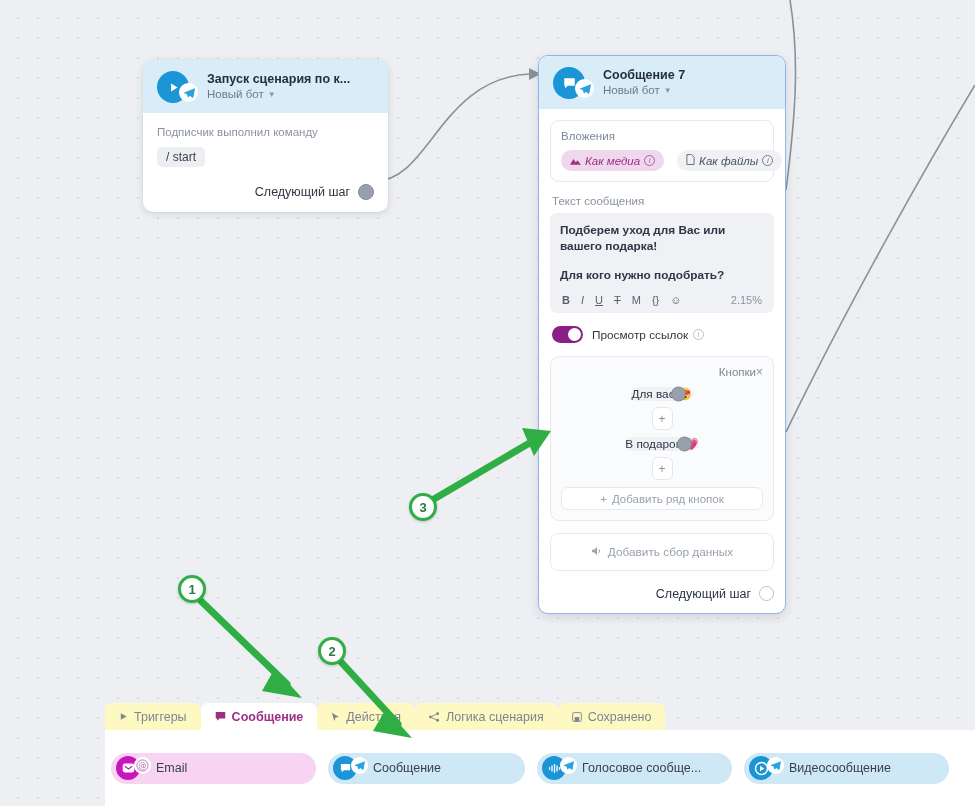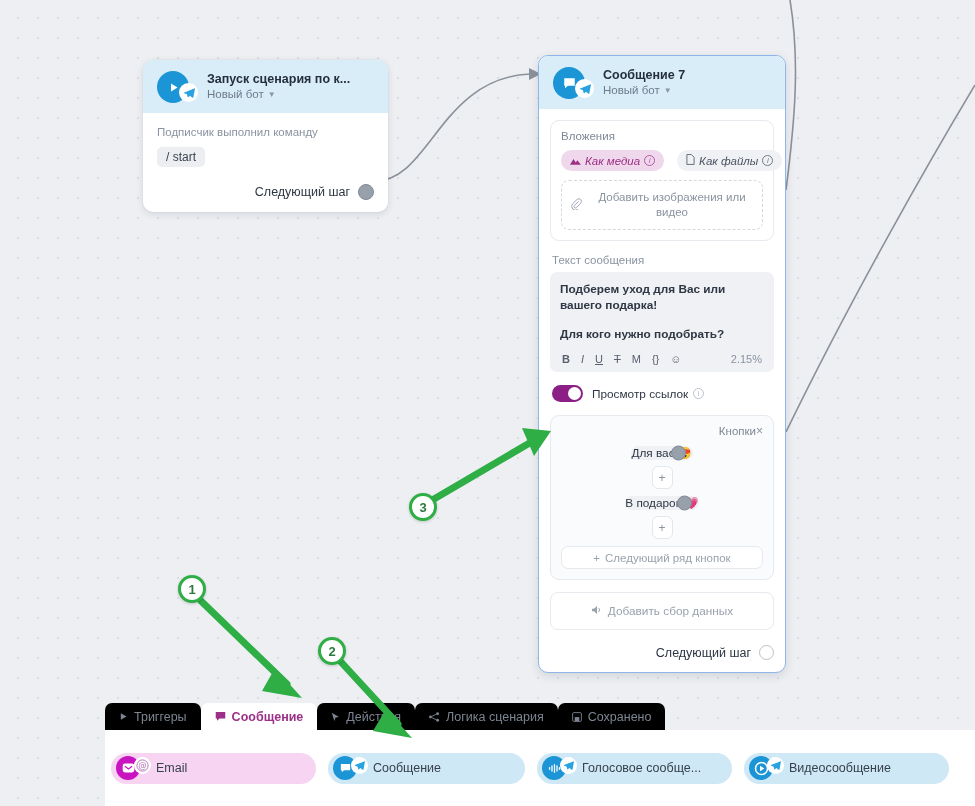--- a/index.html
+++ b/index.html
@@ -176,21 +176,21 @@
 
   
   #bottom-panel {
     position:absolute; left:105px; top:703px; width:870px; height:103px;
     z-index:6;
   }
   #tabs-row { display:flex; align-items:flex-end; gap:0; height:27px; }
   .tab {
     display:flex; align-items:center; gap:6px;
     height:27px; padding:0 14px;
-    background:#000000; color:#7c8591; font-size:12.5px;
+    background:#fef9c3; color:#7c8591; font-size:12.5px;
     border-radius:7px 7px 0 0;
     white-space:nowrap;
   }
   .tab.active { background:#ffffff; color:#9c2f86; font-weight:bold; }
   .tab .ticon { font-size:11px; line-height:1; display:flex; align-items:center; }
 
   #pills-bar {
     background:#ffffff; height:76px; display:flex; align-items:center;
     gap:12px; padding:0 6px;
   }
@@ -309,28 +309,20 @@
             <span>
               <svg width="9" height="11" viewBox="0 0 10 12">
                   <path d="M1 0h5l3 3v9H1z" fill="none" stroke="#5b6personal"></path>
                   <path d="M1 .5h5L9 3.5V11.5H1z" fill="none" stroke="#5b636f" stroke-width="1"></path>
                 </svg>
             </span>
             <span>Как файлы</span>
             <span class="info-i">i</span>
           </div>
         </div>
-        <div class="dropzone">
-          <span>
-            <svg width="12" height="12" viewBox="0 0 14 14">
-                <path d="M10 4 5.2 8.8a1.6 1.6 0 0 0 2.3 2.3l5-5a3 3 0 0 0-4.3-4.3L3 6.9a4.4 4.4 0 0 0 6.2 6.2" fill="none" stroke="#9aa2ad" stroke-width="1.1"></path>
-              </svg>
-          </span>
-          <span class="dz-text">Добавить изображения или видео</span>
-        </div>
       </div>
 
       <div class="section-label">Текст сообщения</div>
       <div class="textbox">
         <p>Подберем уход для Вас или вашего подарка!</p>
         <div class="blank"></div>
         <p>Для кого нужно подобрать?</p>
         <div class="editor-bar">
           <span class="ei" style="font-weight:bold">B</span>
           <span class="ei" style="font-style:italic">I</span>
@@ -368,21 +360,21 @@
           </div>
           <div class="btn-row">
             <div class="kbd-btn">
               <span>В подарок 💗</span>
               <span class="kdot"></span>
             </div>
             <div class="plus-btn">+</div>
           </div>
           <div class="add-row-btn">
             <span>+</span>
-            <span>Следующий ряд кнопок</span>
+            <span>Добавить ряд кнопок</span>
           </div>
         </div>
       </div>
 
       <div class="collect-btn">
         <span>
           <svg width="11" height="10" viewBox="0 0 12 11">
               <path d="M1 4h2.2L6.6 1.2v8.6L3.2 7H1z" fill="#9aa2ad"></path>
               <path d="M8.4 3.3a3 3 0 0 1 0 4.4" fill="none" stroke="#9aa2ad" stroke-width="1"></path>
             </svg>

